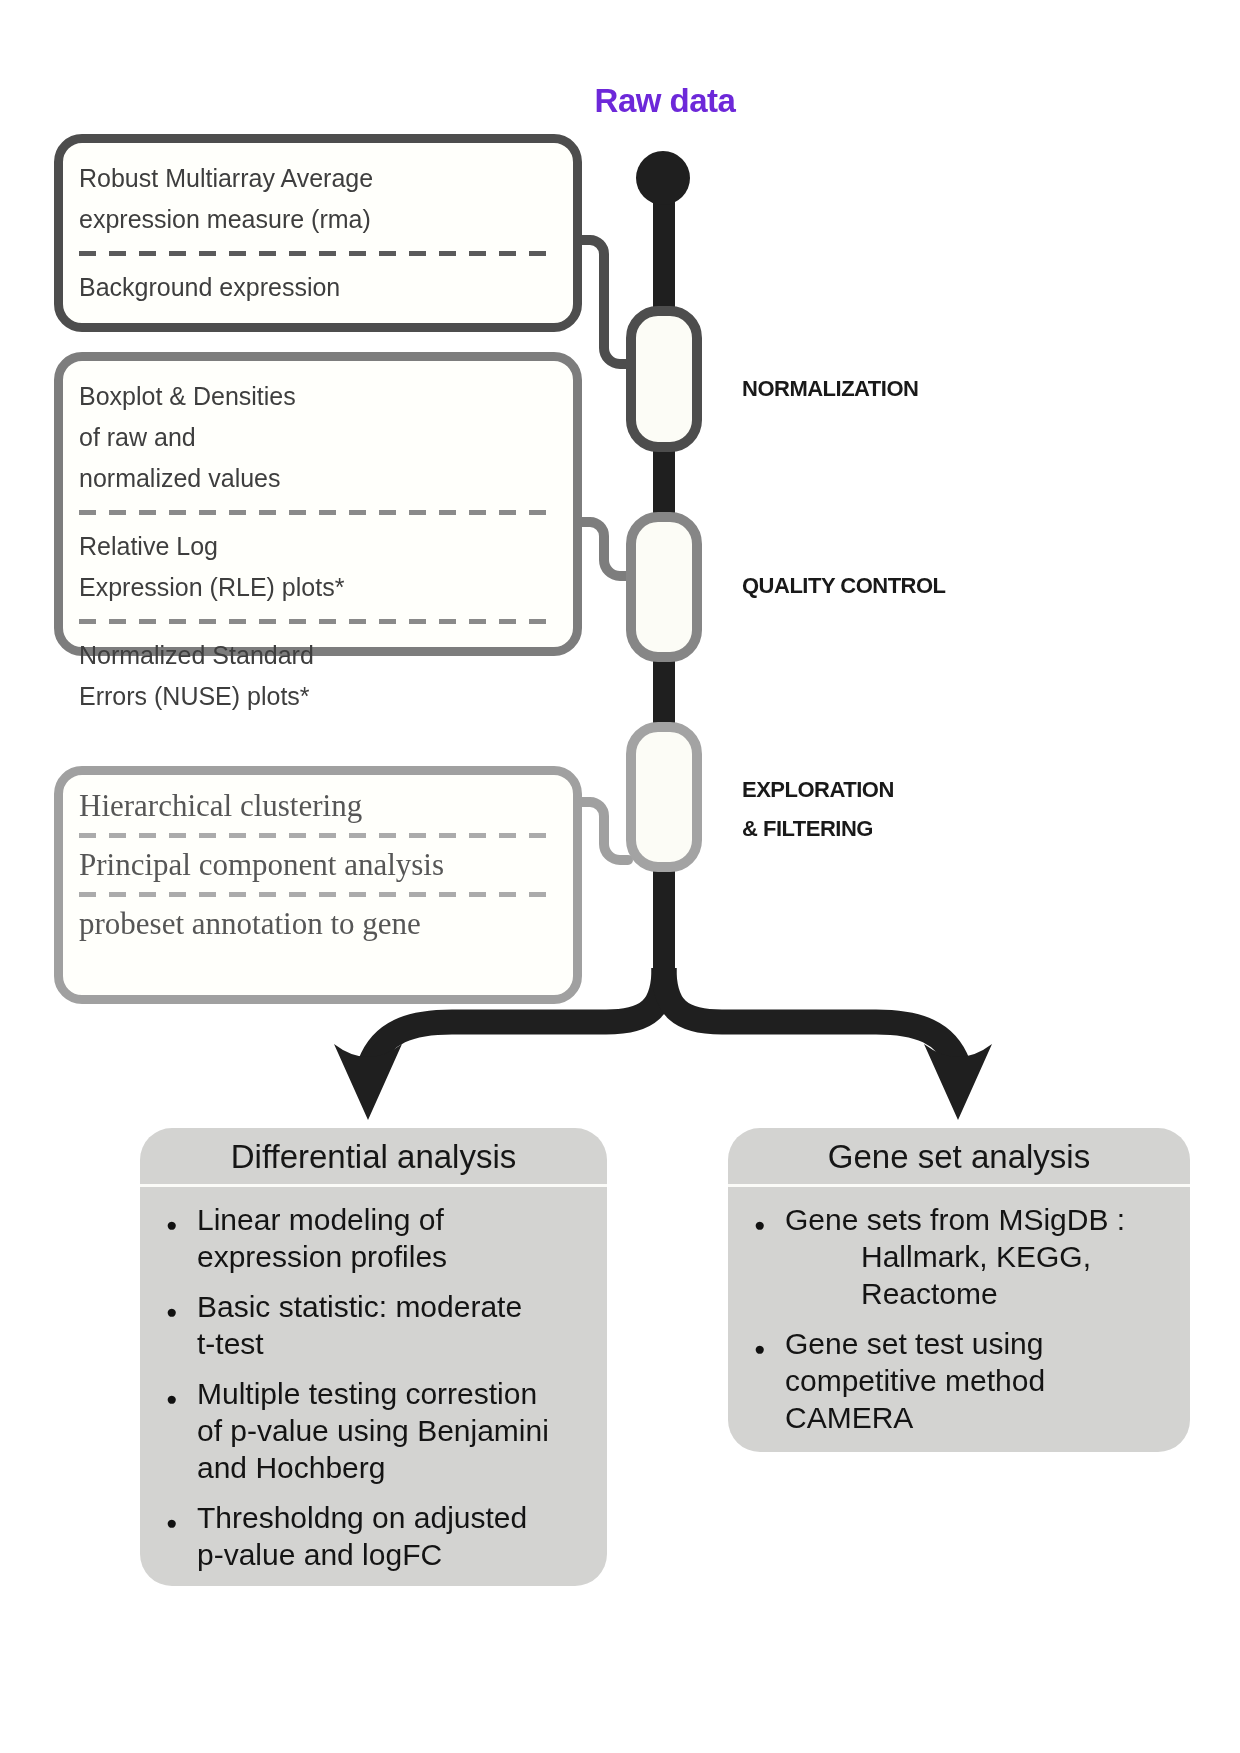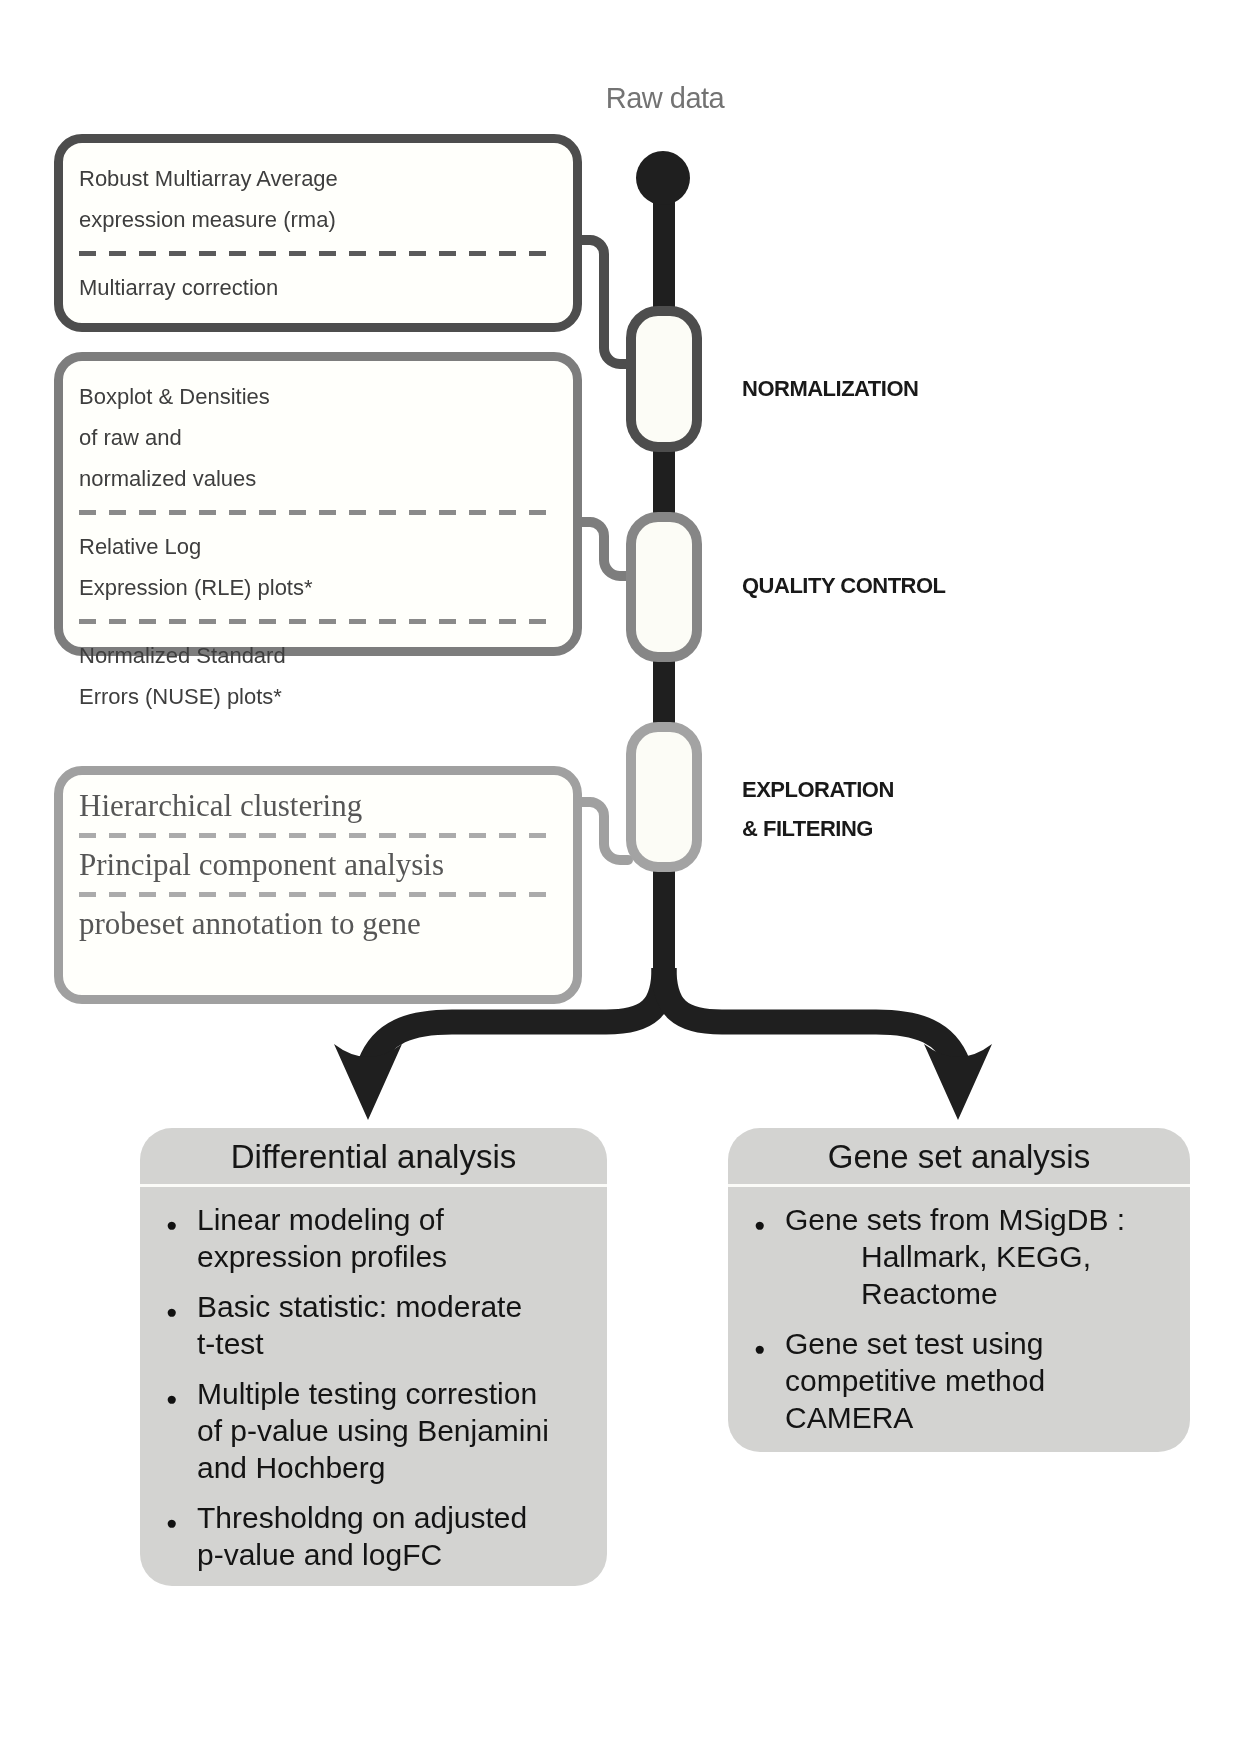--- a/index.html
+++ b/index.html
@@ -5,28 +5,28 @@
   html,body { margin:0; padding:0; background:#fff; }
   .canvas {
     position:relative; width:1240px; height:1753px; background:#ffffff;
     font-family:"Liberation Sans", sans-serif; overflow:hidden;
   }
   svg.flow { position:absolute; left:0; top:0; z-index:1; }
 
   
   .raw-label {
     position:absolute; left:500px; top:82px; width:330px; text-align:center;
-    font-size:29px; font-weight:normal; color:#737373; z-index:2; letter-spacing:-0.5px;
+    font-size:33px; font-weight:bold; color:#6d28d9; z-index:2; letter-spacing:-0.5px;
   }
 
   
   .stage-box {
     position:absolute; left:54px; width:528px; box-sizing:border-box;
     background:#fffffb; border-radius:28px; padding:6px 16px;
-    font-size:22px; line-height:41px; color:#3e3e3e; z-index:2;
+    font-size:25px; line-height:41px; color:#3e3e3e; z-index:2;
   }
   .stage-box .row { padding:9px 0; }
   .stage-box .line { display:block; }
   .dash { height:5px; margin:2px 0; }
   .box-1 { top:134px; height:198px; border:9px solid #4d4d4d; }
   .box-1 .dash { background:repeating-linear-gradient(90deg,#5a5a5a 0 17px,transparent 17px 30px); }
   .box-2 { top:352px; height:304px; border:9px solid #7d7d7d; }
   .box-2 .dash { background:repeating-linear-gradient(90deg,#8a8a8a 0 17px,transparent 17px 30px); }
   .box-3 { top:766px; height:238px; border:9px solid #a0a0a0; font-size:31px; line-height:38px; color:#565656;font-family:Liberation Serif, serif; }
   .box-3 .row { padding:6px 0; }
@@ -87,21 +87,21 @@
 
   <div class="raw-label">Raw data</div>
 
   <div class="stage-box box-1">
     <div class="row">
       <span class="line">Robust Multiarray Average</span>
       <span class="line">expression measure (rma)</span>
     </div>
     <div class="dash"></div>
     <div class="row">
-      <span class="line">Multiarray correction</span>
+      <span class="line">Background expression</span>
     </div>
   </div>
 
   <div class="stage-box box-2">
     <div class="row">
       <span class="line">Boxplot &amp; Densities</span>
       <span class="line">of raw and</span>
       <span class="line">normalized values</span>
     </div>
     <div class="dash"></div>

